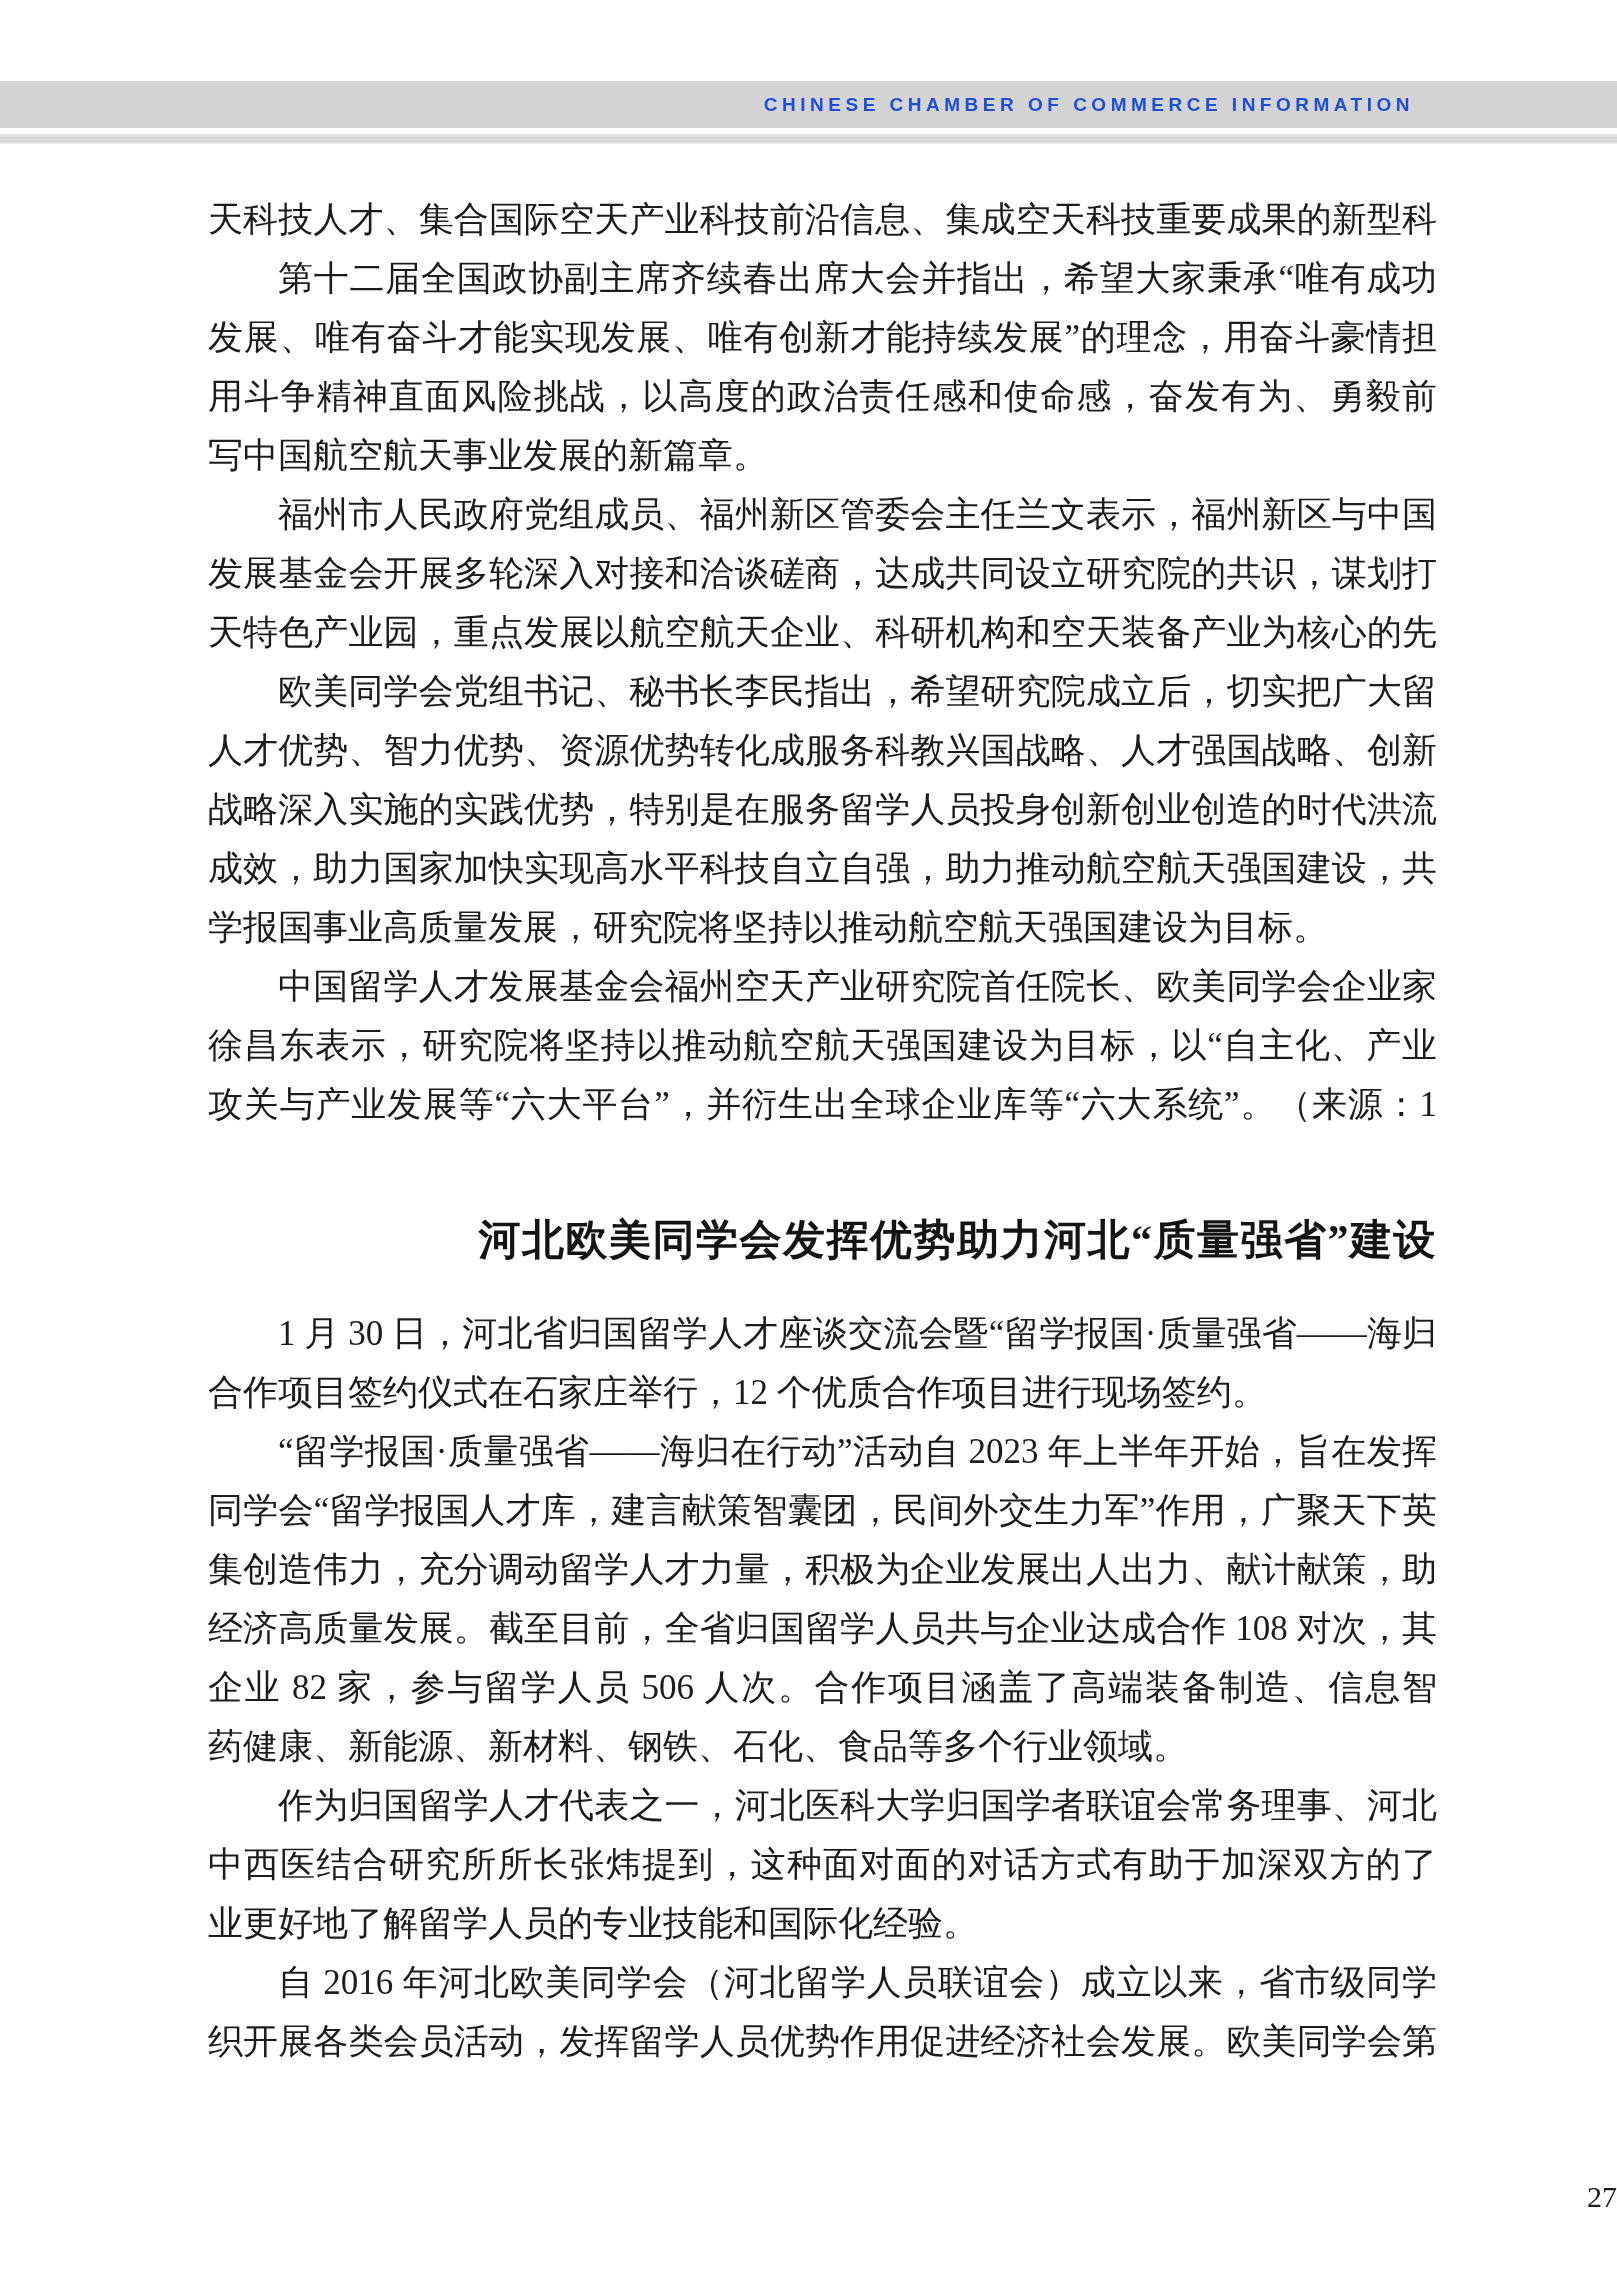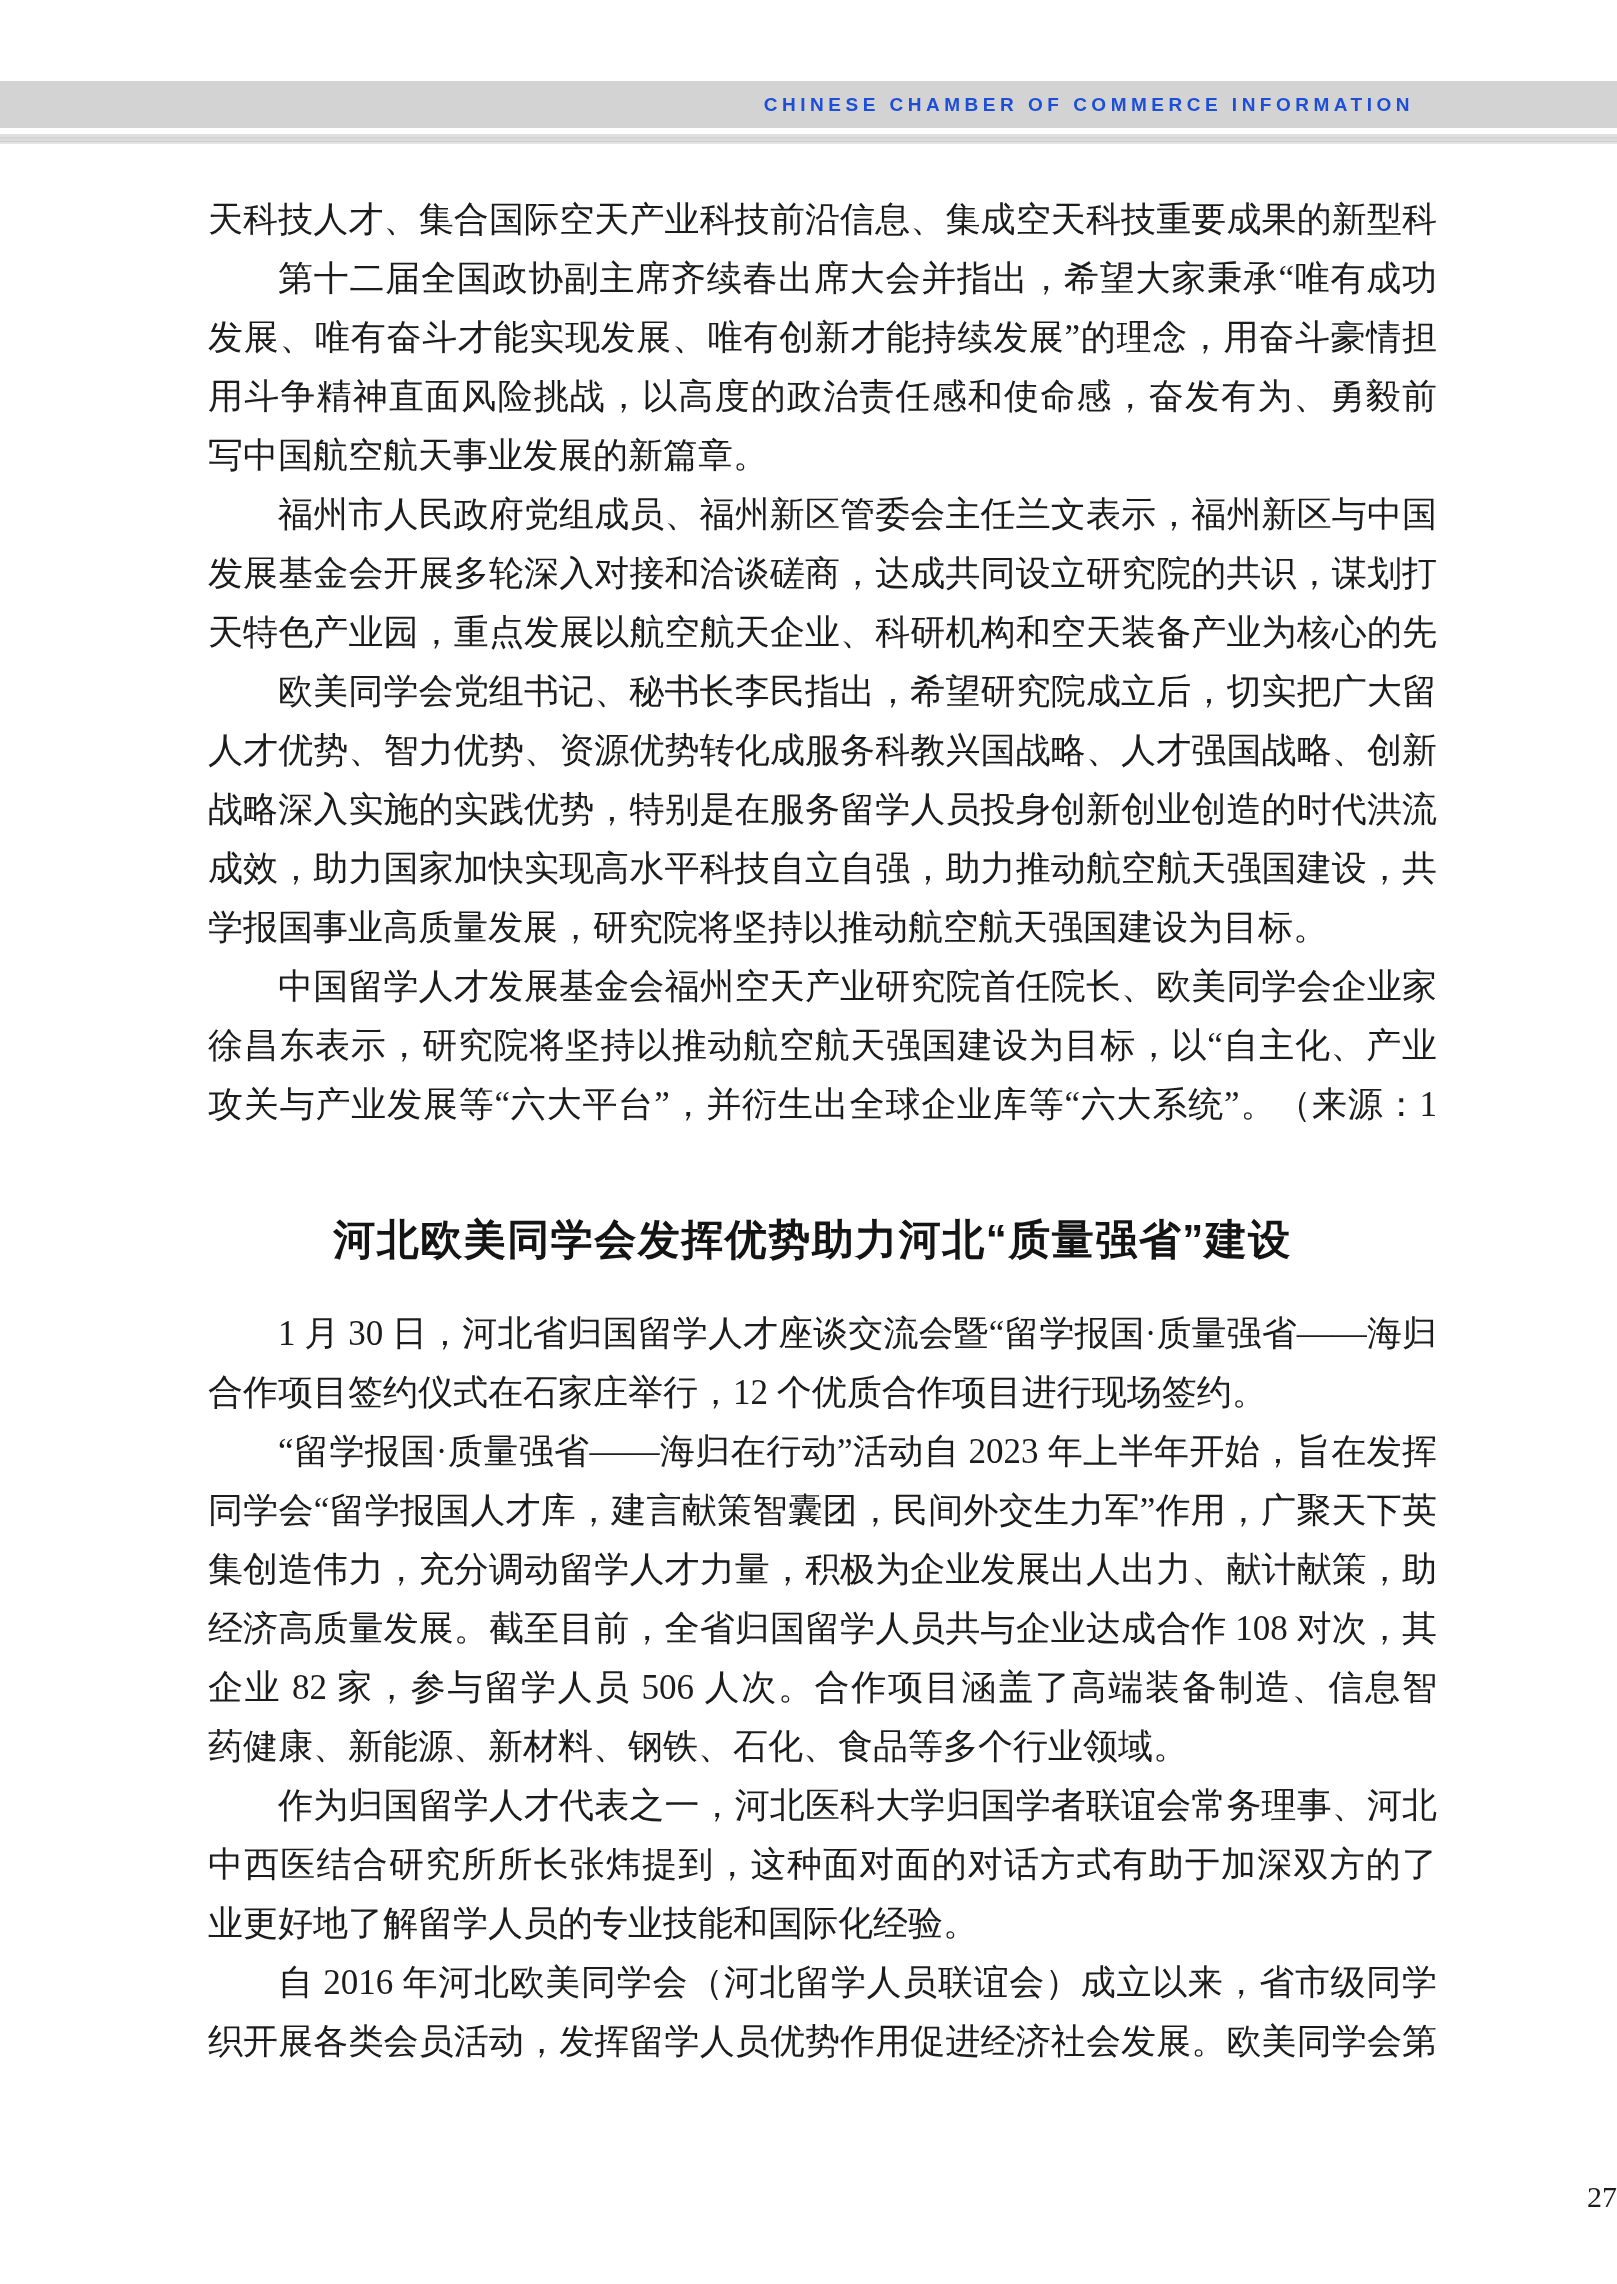--- a/index.html
+++ b/index.html
@@ -56,22 +56,22 @@
     overflow: hidden;
     white-space: normal;
     margin-left: 20px;
   }
   .line.last { text-align-last: auto; }
   .para.indent .line:first-child { text-indent: 2em; }
   .section-heading {
     height: 60px;
     line-height: 60px;
     margin: 76px 0 34px 0;
-    text-align: center;
-    font-family: Liberation Sans, sans-serif;
+    text-align: right;
+    font-family: Liberation Serif, serif;
     font-weight: 700;
     font-size: 42px;
     color: #141414;
     letter-spacing: 1.5px;
   }
   .page-number {
     position: absolute;
     left: 0; top: 2180px;
     width: 100%;
     text-align: right;

